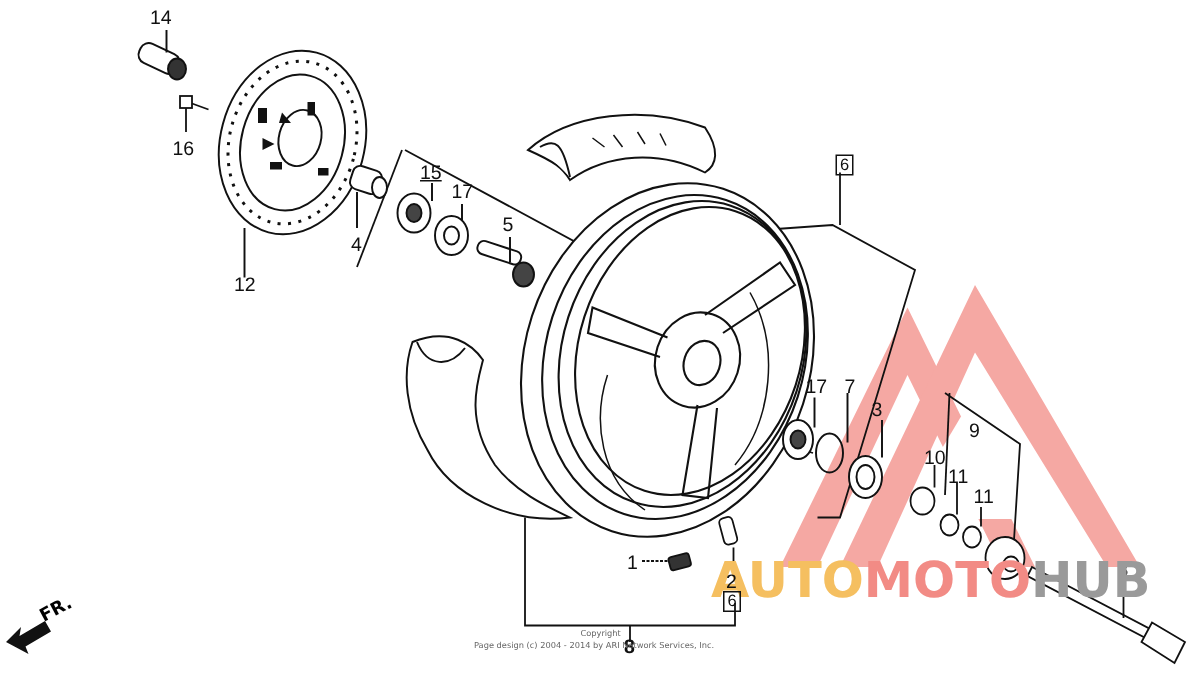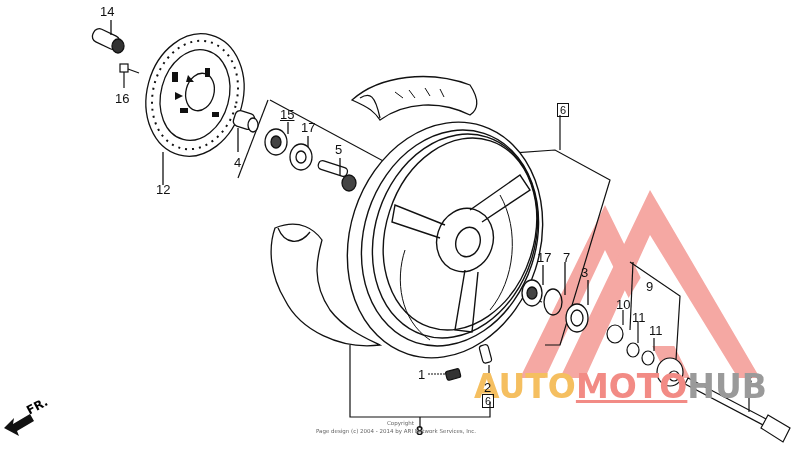--- a/index.html
+++ b/index.html
@@ -4,21 +4,21 @@
 <style>
   html, body { margin:0; padding:0; background:#ffffff; }
   body { width:800px; height:455px; overflow:hidden; position:relative; font-family:"Liberation Sans", sans-serif; }
   #stage { position:absolute; left:0; top:0; width:688px; height:455px; }
   svg { position:absolute; left:0; top:0; }
   .label { position:absolute; font-family:"Liberation Sans", sans-serif; font-size:13px; color:#111; line-height:1; white-space:nowrap; }
   .boxed { border:1.4px solid #111; padding:0 2px; font-size:11px; line-height:12px; }
   .copyright { position:absolute; font-family:"DejaVu Sans", sans-serif; font-size:5.5px; color:#666; white-space:nowrap; }
   .wm { position:absolute; left:474px; top:370px; font-family:"DejaVu Sans", sans-serif; font-weight:bold; font-size:33px; letter-spacing:0px; line-height:1; white-space:nowrap; }
   .wm .a { color:#f5bf60;margin-top:48px; }
-  .wm .m { color:#f28b85;text-decoration:underline; }
+  .wm .m { color:#f28b85; }
   .wm .h { color:#9a9a9a; }
   .fr { position:absolute; left:26px; top:399px; font-family:"DejaVu Sans", sans-serif; font-weight:bold; font-size:12px; transform:rotate(-28deg); }
 </style>
 </head>
 <body>
 
 <div id="stage">
 
   <svg width="800" height="455" viewBox="0 0 800 455">
 

